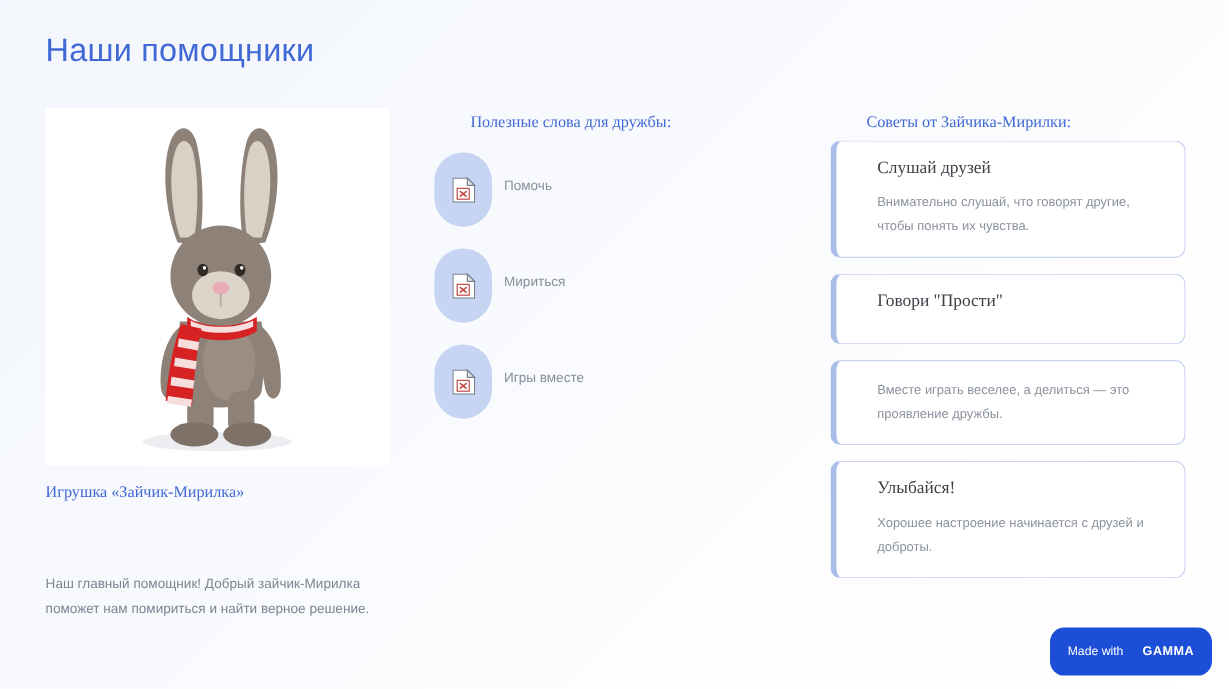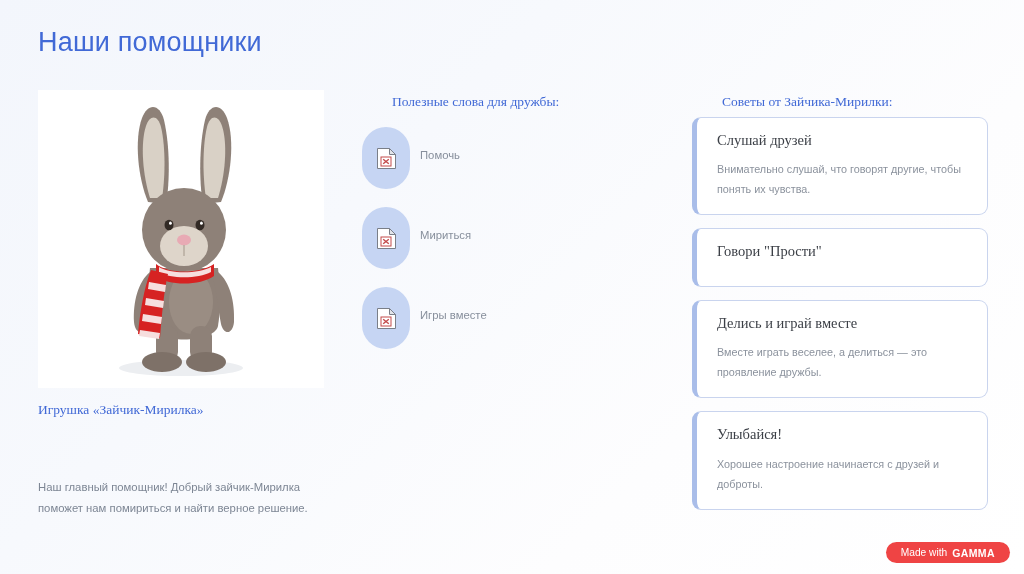--- a/index.html
+++ b/index.html
@@ -114,21 +114,21 @@
     top: 117px;
     width: 296px;
   }
   .tip-card {
     position: relative;
     background: #ffffff;
     border: 1px solid #c9d4ee;
     border-left: 5px solid #a9bde9;
     border-radius: 9px;
     box-sizing: border-box;
-    padding: 14px 18px 15px 20px;
+    padding: 14px 18px 15px 34px;
     margin-bottom: 13px;
   }
   .tip-title {
     font-family: "Liberation Serif", "DejaVu Serif", serif;
     font-size: 14.5px;
     color: #3b3f46;
     margin: 0 0 10px 0;
     line-height: 1.2;
   }
   .tip-body {
@@ -136,29 +136,29 @@
     line-height: 20px;
     color: #8b929d;
     margin: 0;
   }
 
   
   .gamma-badge {
     position: absolute;
     right: 14px;
     bottom: 11px;
-    height: 21px;
+    height: 40px;
     padding: 0 15px;
     border-radius: 12px;
-    background: #ef4444;
+    background: #1d4ed8;
     color: #ffffff;
     font-size: 10.2px;
     display: flex;
     align-items: center;
-    gap: 5px;
+    gap: 16px;
     white-space: nowrap;
   }
   .gamma-word {
     font-weight: bold;
     letter-spacing: 0.4px;
     font-size: 10.5px;
   }
 </style>
 </head>
 <body>
@@ -268,21 +268,20 @@
   <div class="tip-card">
     <div class="tip-title">Слушай друзей</div>
     <div class="tip-body">Внимательно слушай, что говорят другие, чтобы понять их чувства.</div>
   </div>
 
   <div class="tip-card">
     <div class="tip-title">Говори "Прости"</div>
   </div>
 
   <div class="tip-card">
-    <div class="tip-title">Делись и играй вместе</div>
     <div class="tip-body">Вместе играть веселее, а делиться — это проявление дружбы.</div>
   </div>
 
   <div class="tip-card">
     <div class="tip-title">Улыбайся!</div>
     <div class="tip-body">Хорошее настроение начинается с друзей и доброты.</div>
   </div>
 
 </div>
 

